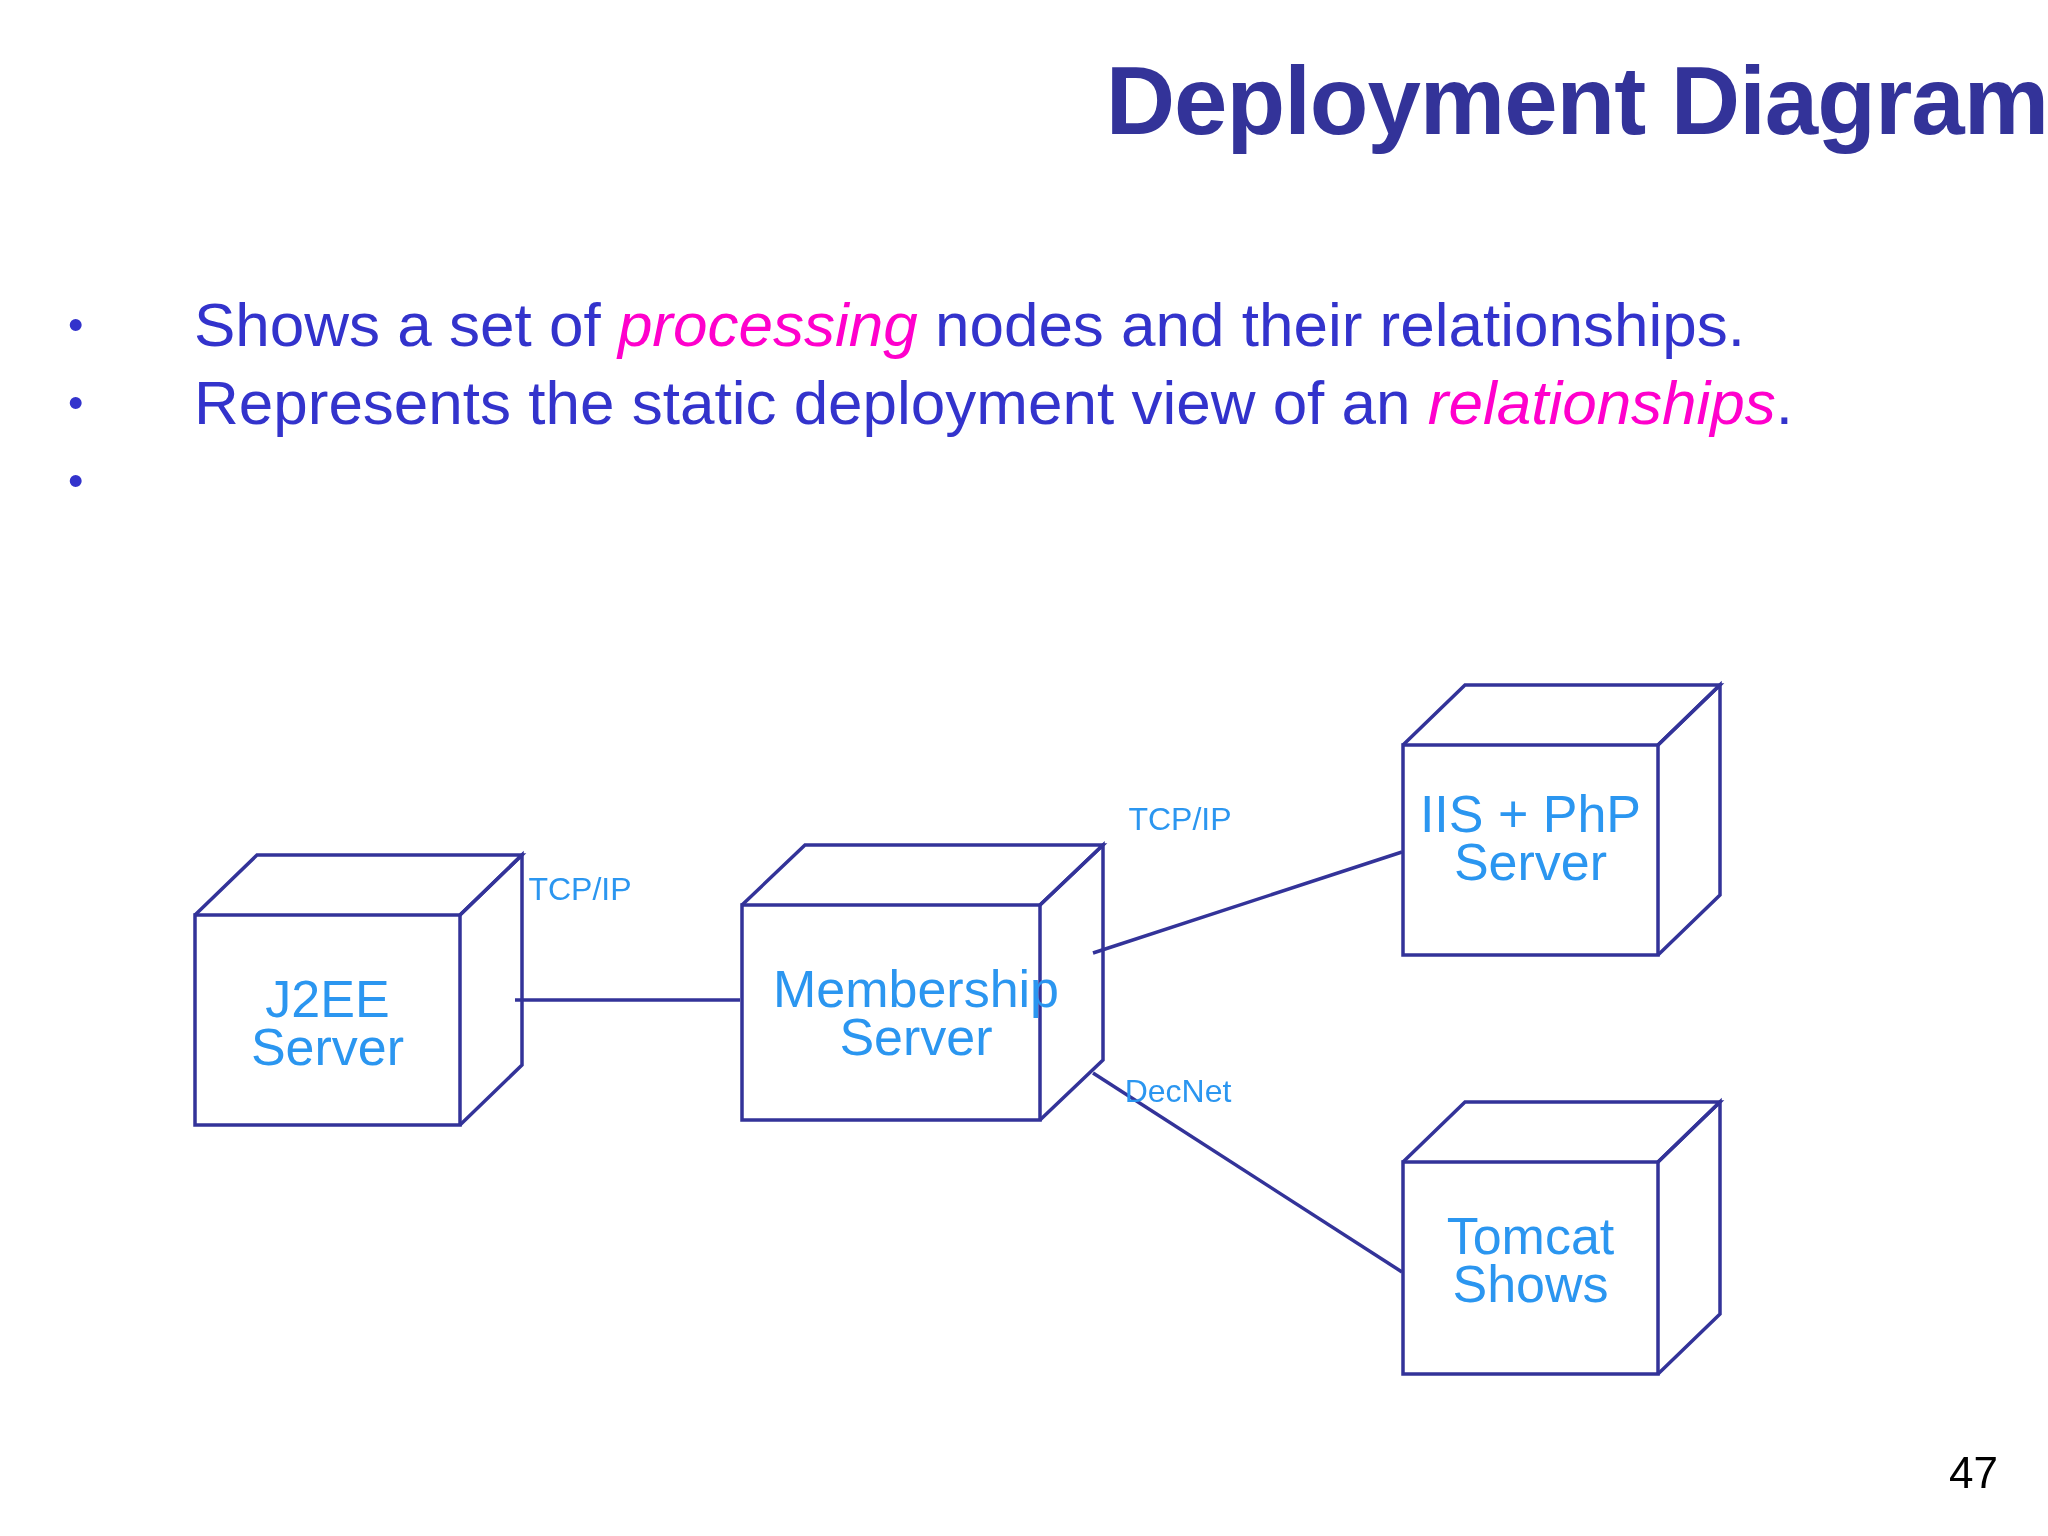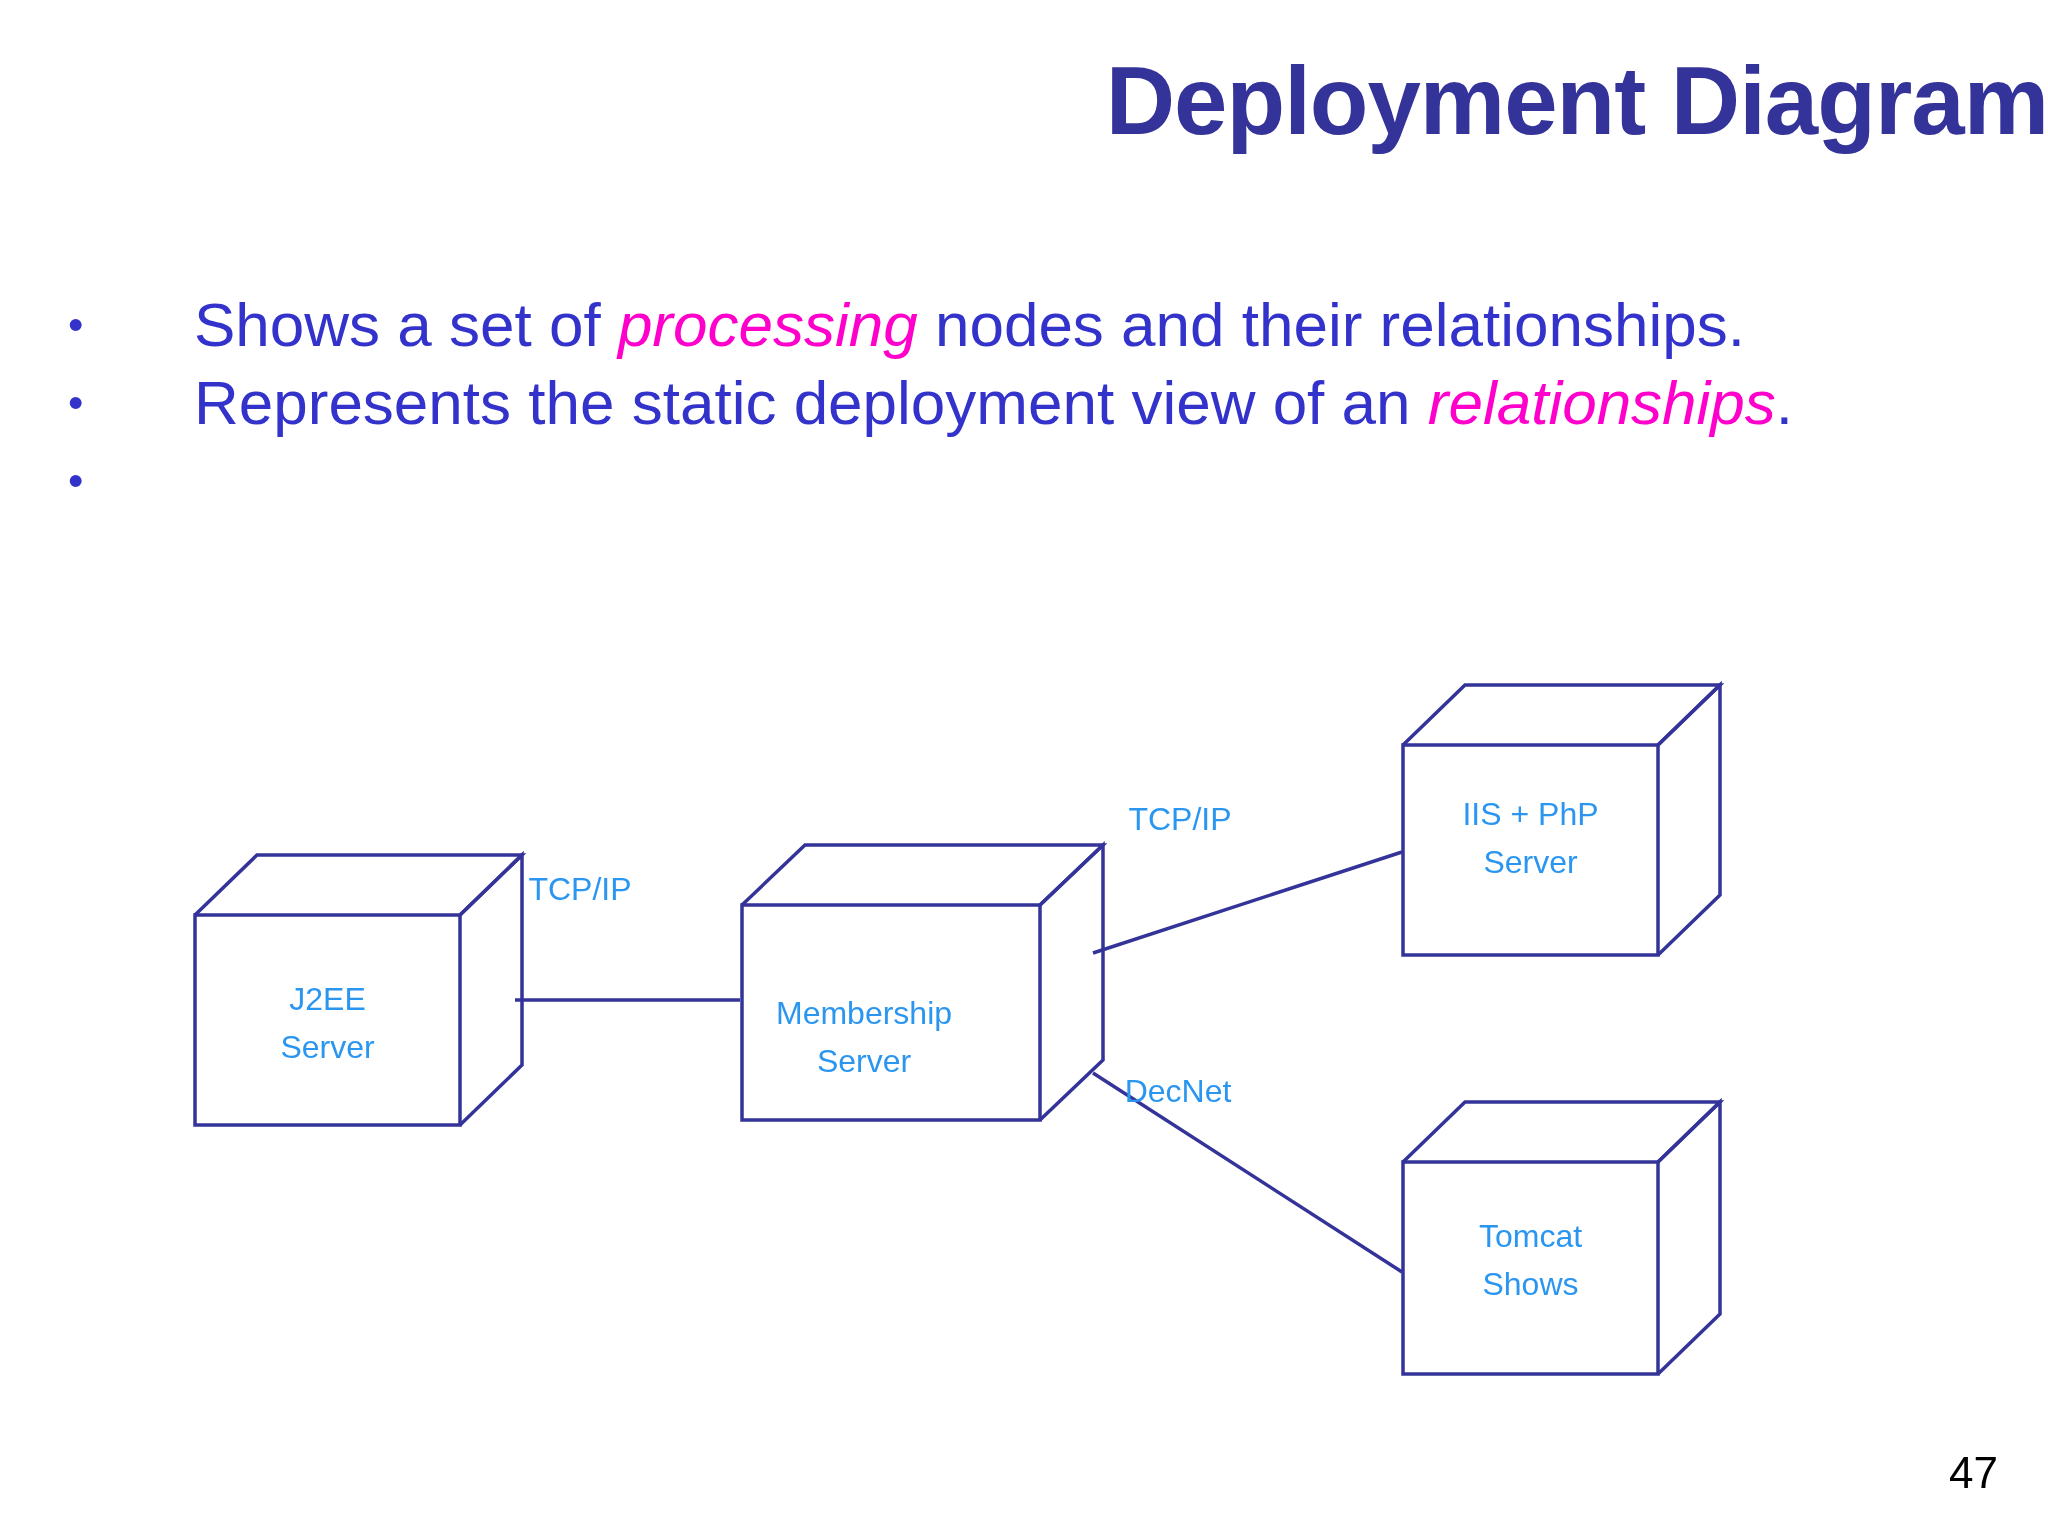--- a/index.html
+++ b/index.html
@@ -78,21 +78,21 @@
     height: 1536px;
     pointer-events: none;
   }
   .diagram svg {
     display: block;
   }
 
   .node-label {
     position: absolute;
     color: #2b96f0;
-    font-size: 32px;
+    font-size: 52px;
     line-height: 48px;
     text-align: center;
     white-space: pre-line;
   }
   .link-label {
     position: absolute;
     color: #2b96f0;
     font-size: 32px;
     line-height: 38px;
     text-align: center;
@@ -164,21 +164,21 @@
         <rect x="1403" y="1162" width="255" height="212"></rect>
         <path d="M1403 1162 L1465 1102 L1720 1102 L1658 1162"></path>
         <path d="M1658 1162 L1720 1102 L1720 1314 L1658 1374"></path>
       </g>
 
     </svg>
 
     <div class="node-label" style="left:195px; top:975px; width:265px;">J2EE
 Server</div>
 
-    <div class="node-label" style="left:718px; top:965px; width:292px;margin-top:24px;">Membership
+    <div class="node-label" style="left:770px; top:965px; width:292px;">Membership
 Server</div>
 
     <div class="node-label" style="left:1393px; top:790px; width:275px;">IIS + PhP
 Server</div>
 
     <div class="node-label" style="left:1393px; top:1212px; width:275px;">Tomcat
 Shows</div>
 
     <div class="link-label" style="left:460px; top:870px; width:240px;">TCP/IP</div>
 

